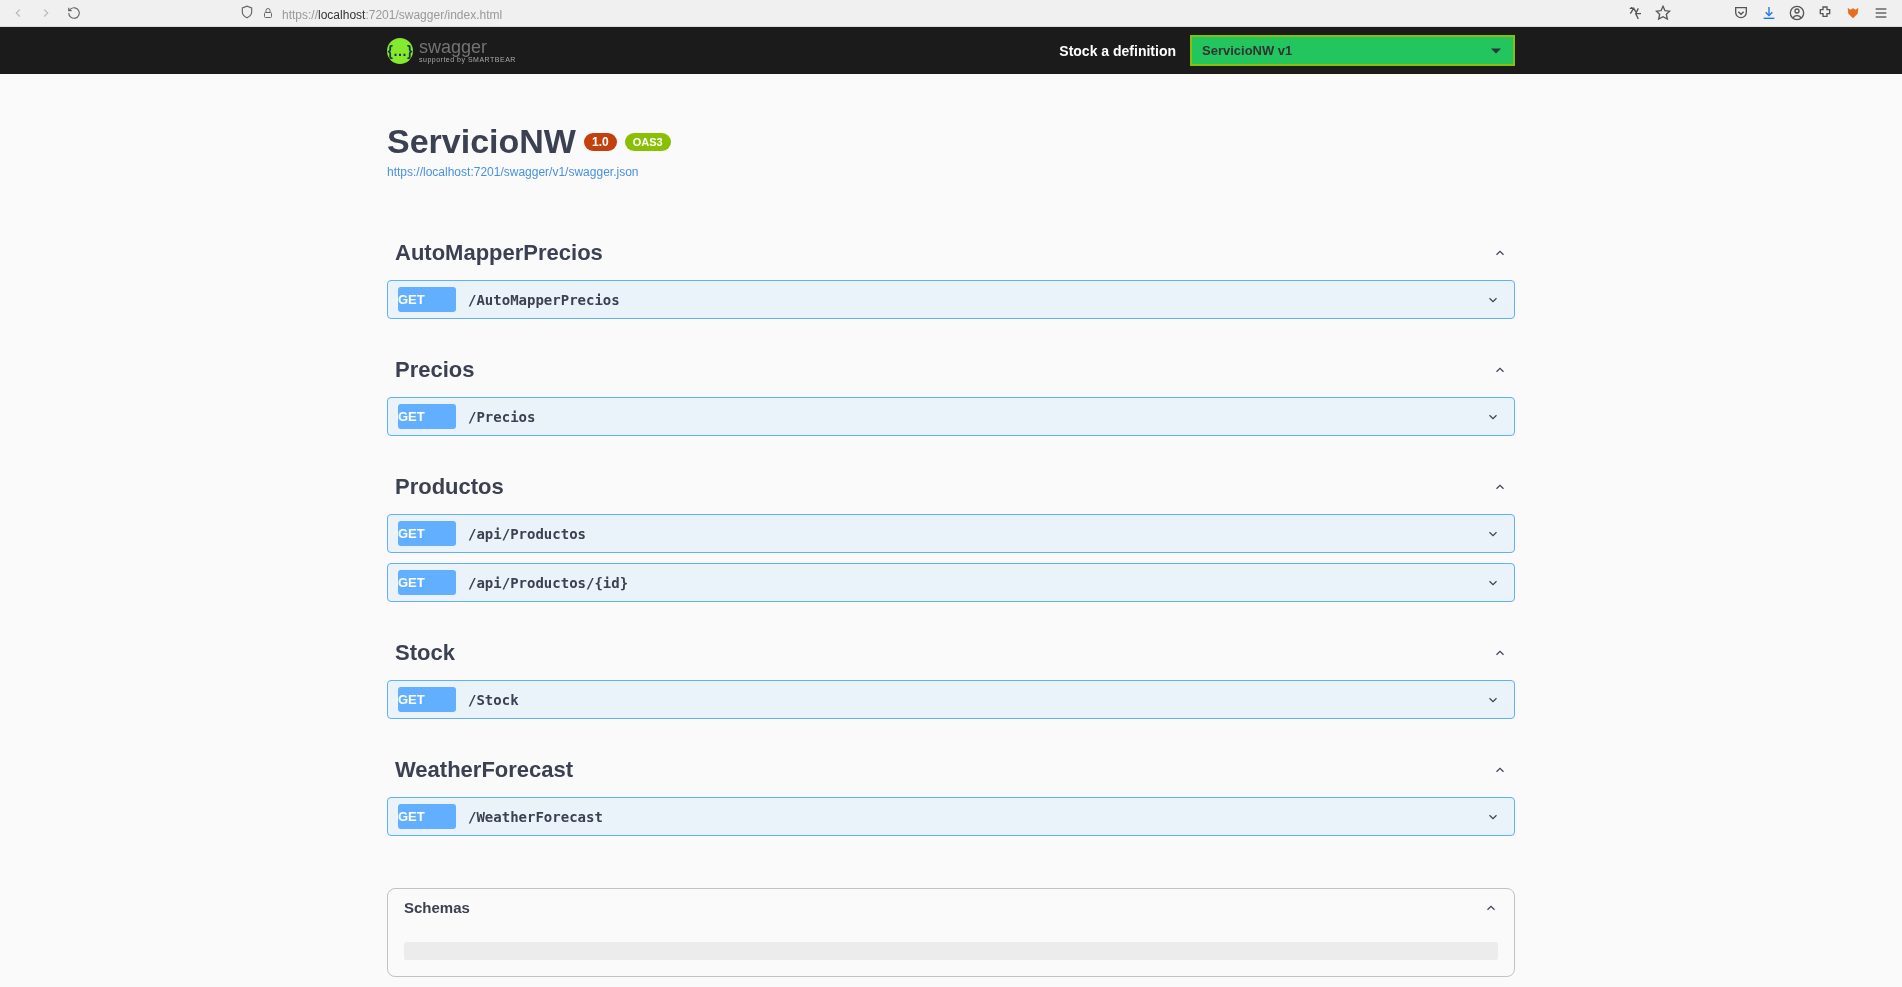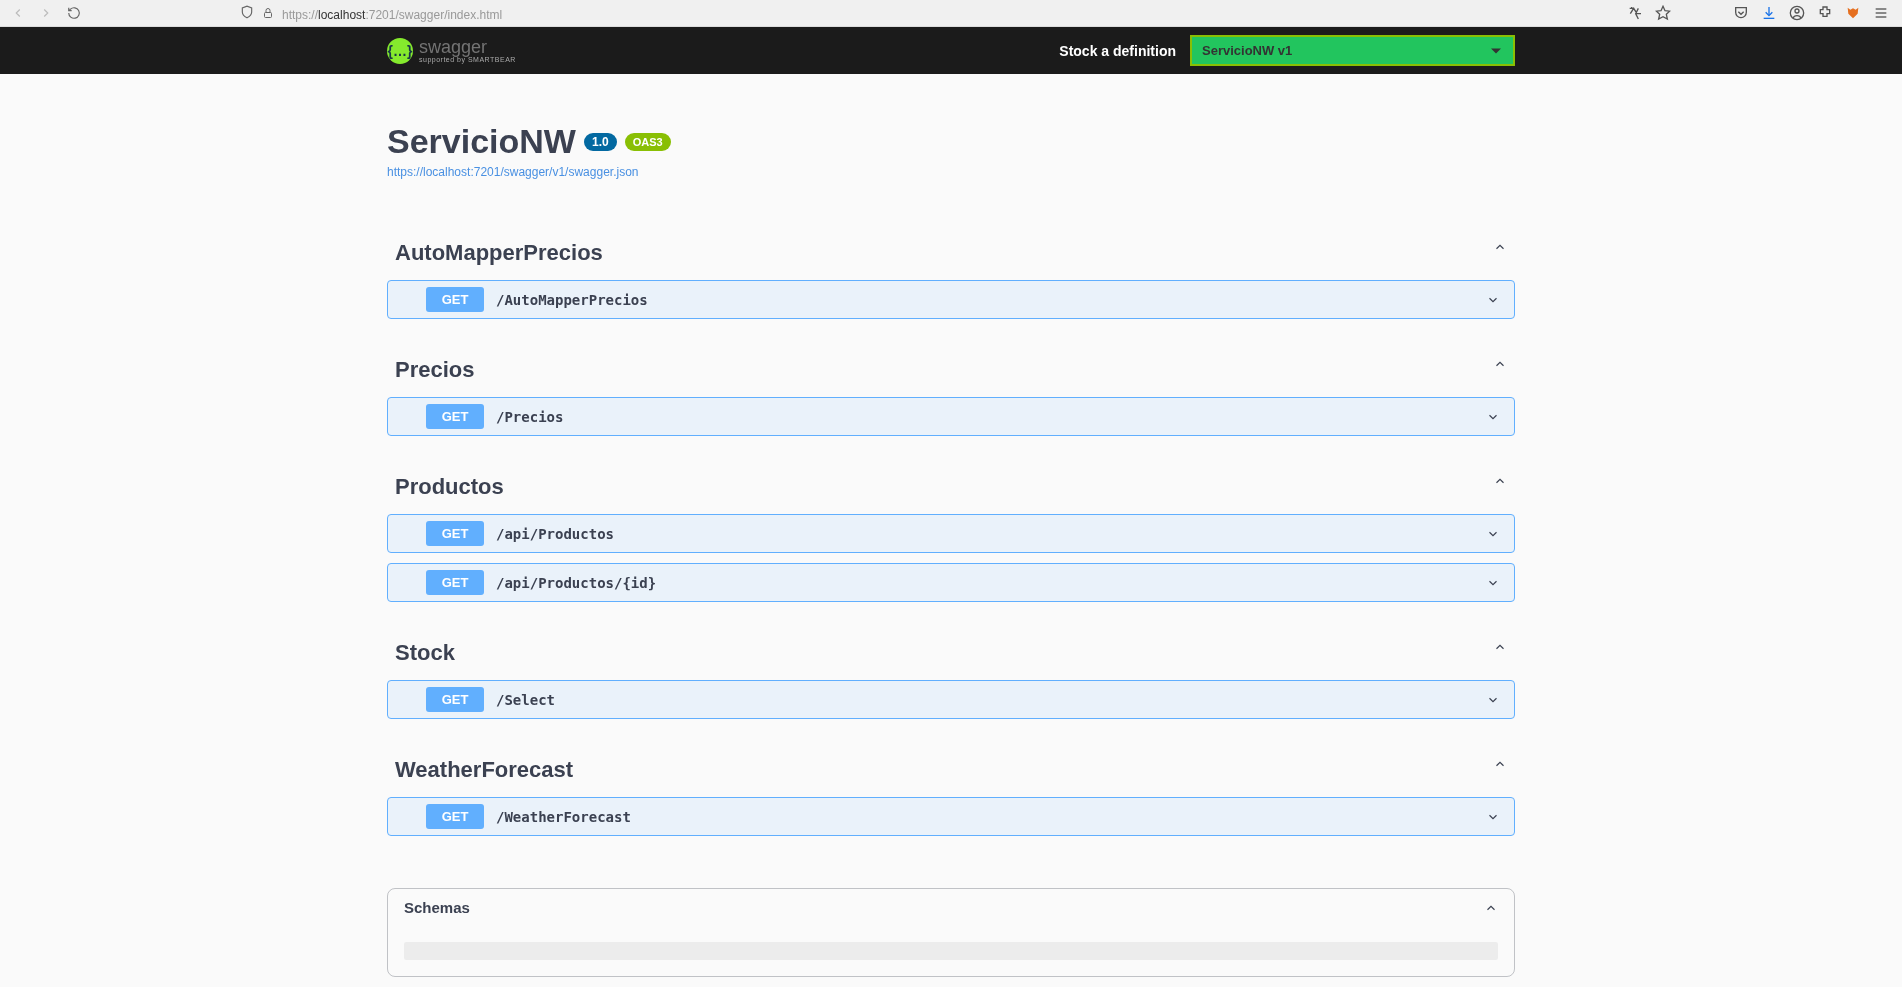--- a/index.html
+++ b/index.html
@@ -118,21 +118,21 @@
     }
     .api-title {
       font-size: 34px;
       font-weight: 700;
       color: #3b4151;
       display: flex;
       align-items: center;
       gap: 8px;
     }
     .badge-version {
-      background: #0369a1;
+      background: #c2410c;
       color: #fff;
       font-size: 12px;
       font-weight: 700;
       padding: 2px 8px;
       border-radius: 12px;
       vertical-align: middle;
     }
     .badge-oas {
       background: #89bf04;
       color: #fff;
@@ -148,21 +148,21 @@
       text-decoration: none;
       margin-top: 4px;
       display: inline-block;
     }
     
     
     .tag-section { margin-top: 34px; }
     .tag-section.first { margin-top: 56px; }
     .tag-header {
       display: flex;
-      align-items: flex-start;
+      align-items: center;
       justify-content: space-between;
       cursor: pointer;
       padding: 4px 8px;
     }
     .tag-name {
       font-size: 22px;
       font-weight: 700;
       color: #3b4151;
     }
     .chevron {
@@ -183,23 +183,22 @@
       padding: 6px 10px;
       cursor: pointer;
     }
     .op-method {
       background: #61affe;
       color: #fff;
       font-weight: 700;
       font-size: 13px;
       padding: 5px 0;
       width: 58px;
-      text-align: center;
+      text-align: left;
       border-radius: 3px;
-      margin-left: 28px;
     }
     .op-path {
       font-family: "Consolas", "Monaco", monospace;
       font-size: 14px;
       font-weight: 600;
       color: #3b4151;
       margin-left: 12px;
       flex: 1;
     }
     .op-chevron {
@@ -403,21 +402,21 @@
         </div>
         <div class="tag-section">
           <div class="tag-header">
     <span class="tag-name">Stock</span>
     <svg class="chevron" viewBox="0 0 24 24">
               <polyline points="6 15 12 9 18 15"></polyline>
             </svg>
   </div>
           <div class="op-block">
       <span class="op-method">GET</span>
-      <span class="op-path">/Select</span>
+      <span class="op-path">/Stock</span>
       <svg class="op-chevron" viewBox="0 0 24 24">
               <polyline points="6 9 12 15 18 9"></polyline>
             </svg>
     </div>
         </div>
         <div class="tag-section">
           <div class="tag-header">
     <span class="tag-name">WeatherForecast</span>
     <svg class="chevron" viewBox="0 0 24 24">
               <polyline points="6 15 12 9 18 15"></polyline>

